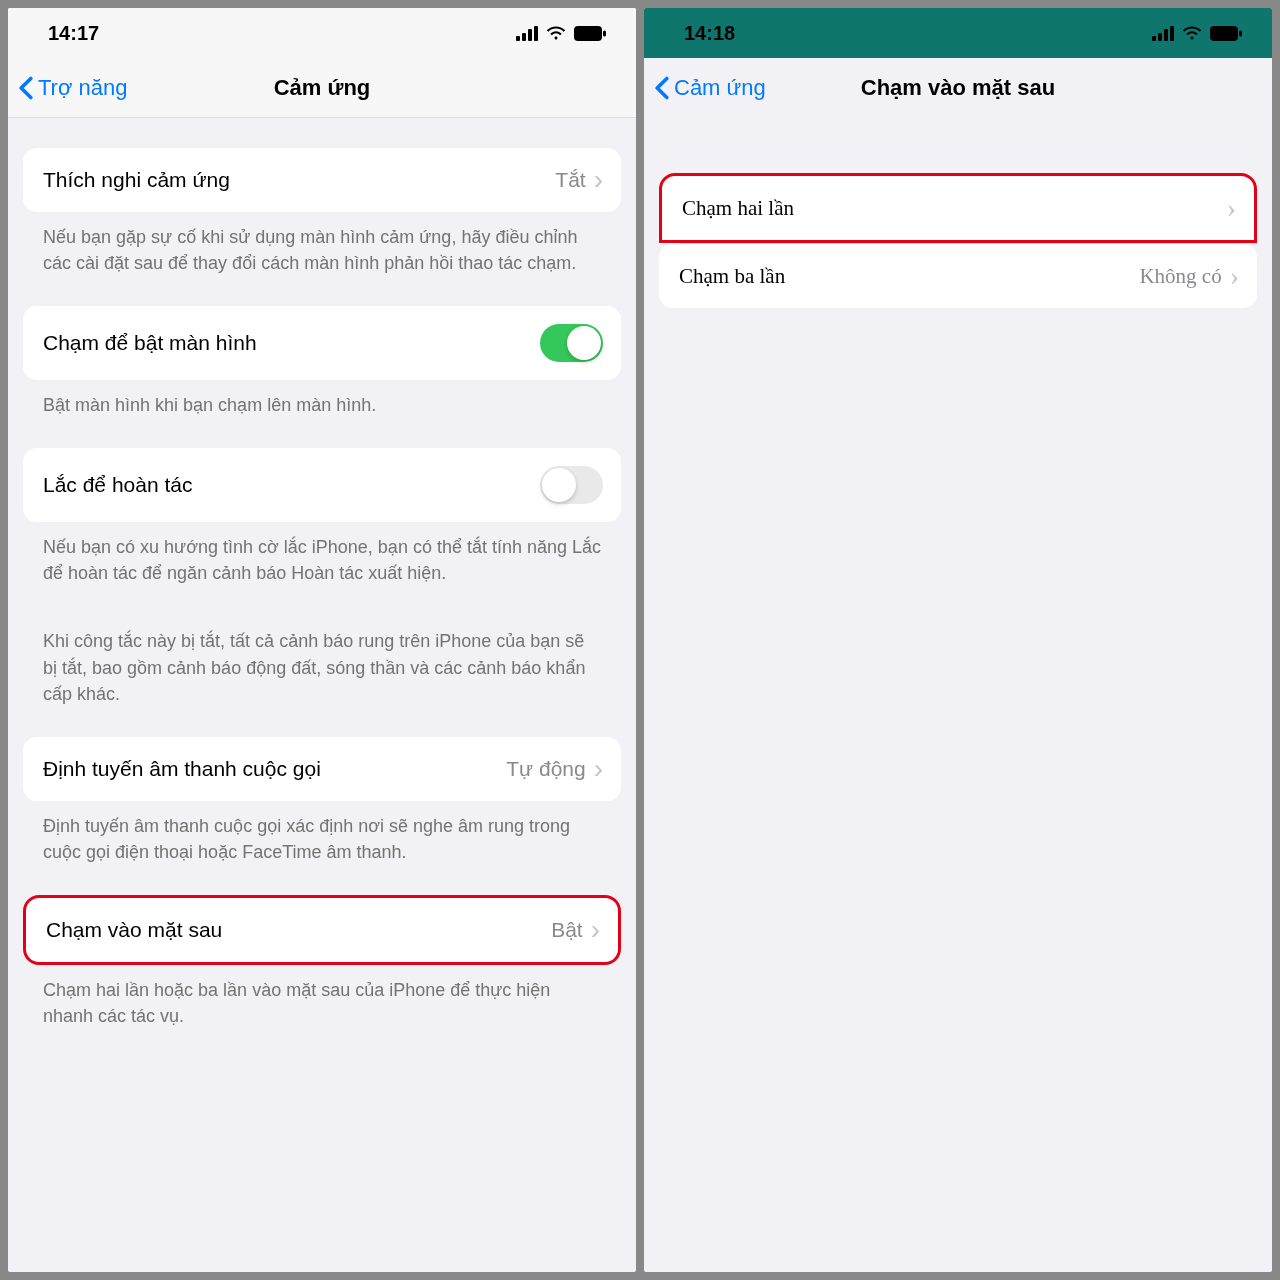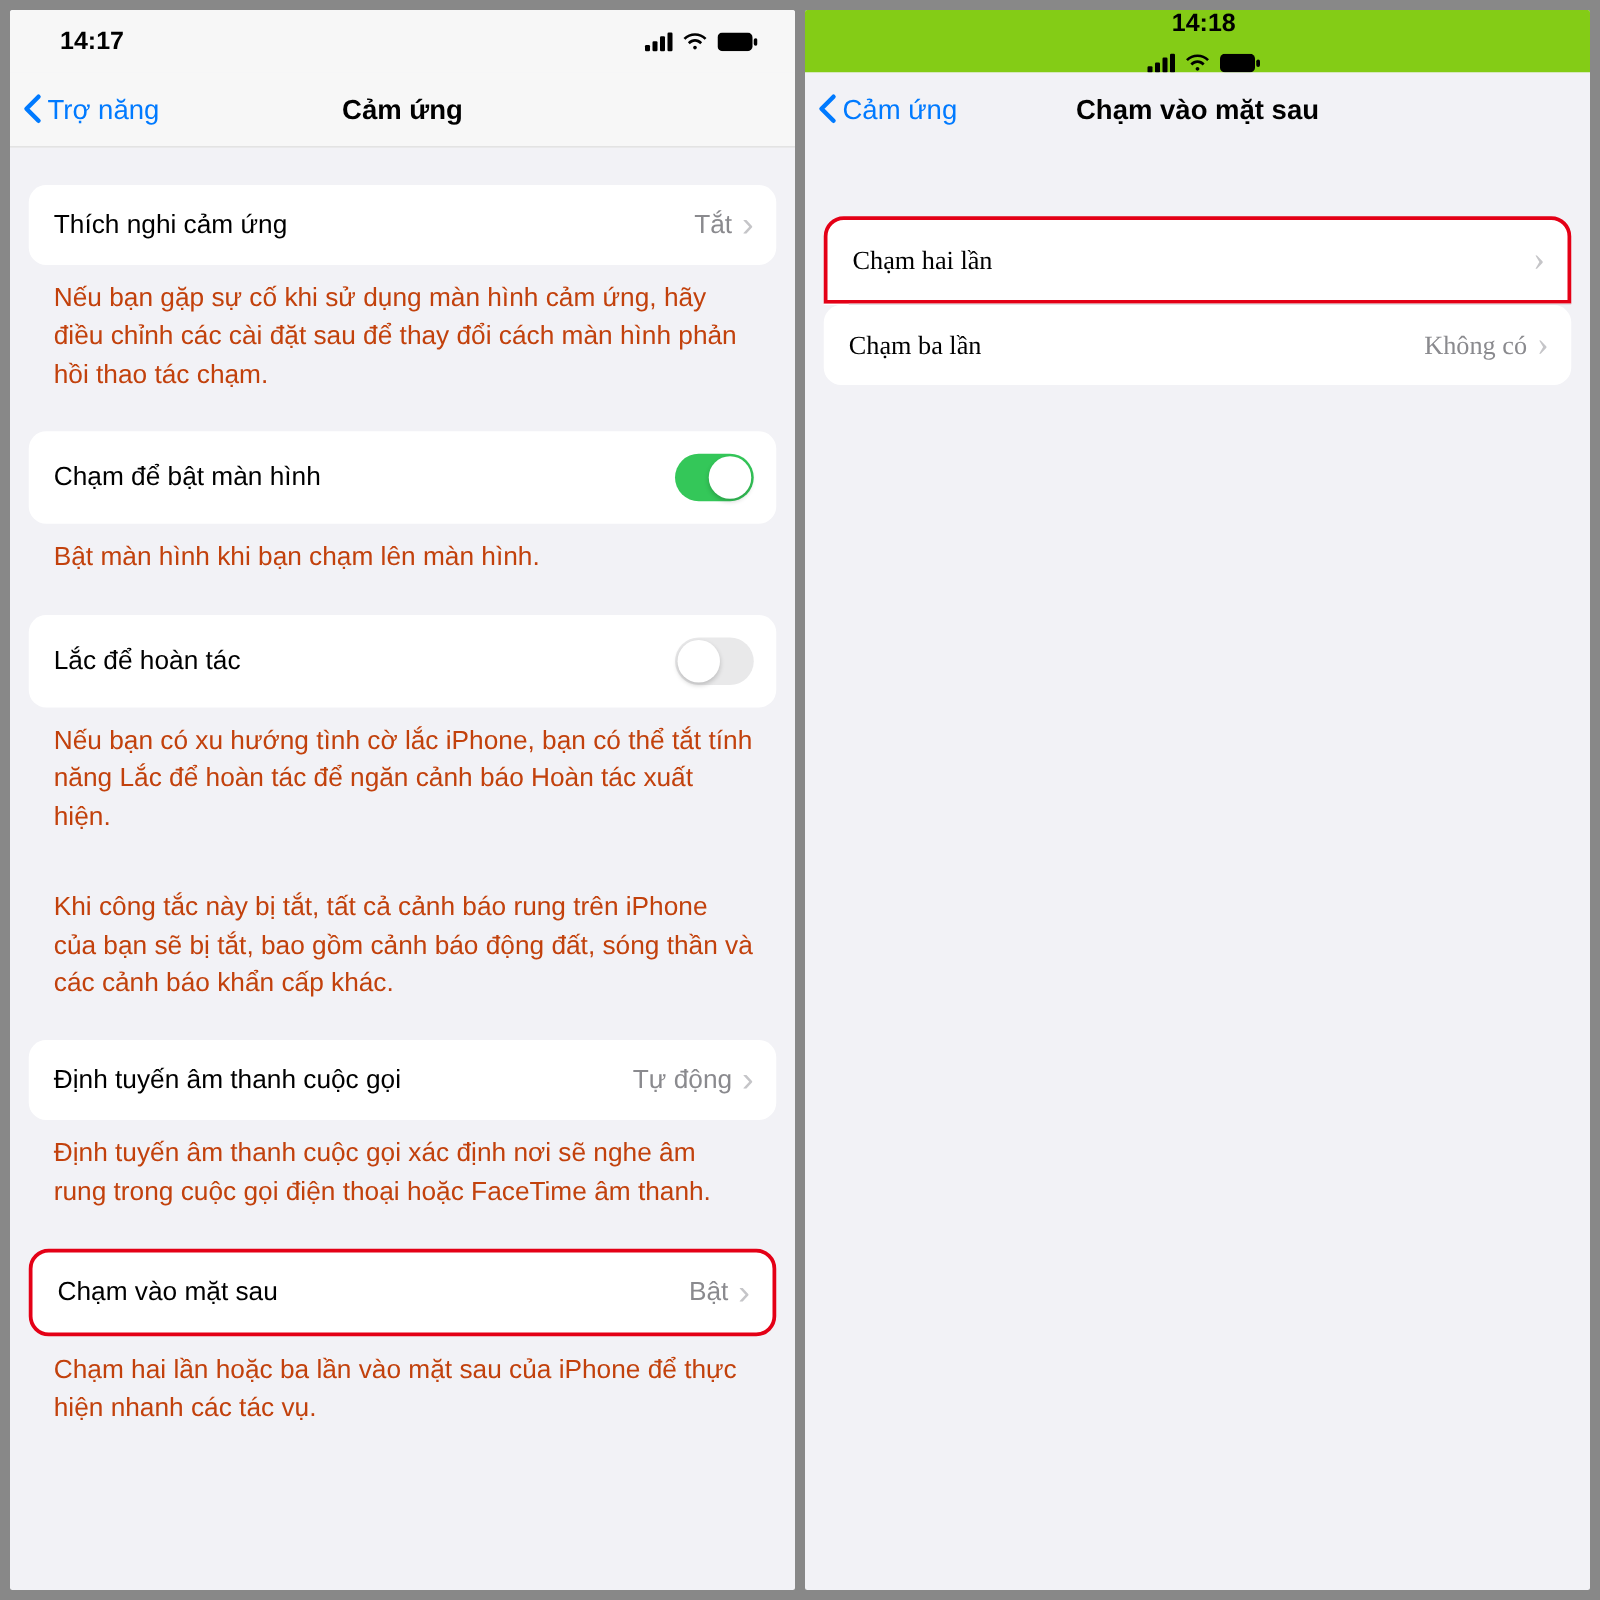--- a/index.html
+++ b/index.html
@@ -39,23 +39,24 @@
   }
   .nav-bar {
     height: 60px;
     background: #f7f7f7;
     display: flex;
     align-items: center;
     border-bottom: 1px solid #ddd;
     position: relative;
   }
   .screen.right .nav-bar { border-bottom: none; background: #f2f2f6; }
-  .screen.right .status-bar { background: #84cc16; flex-direction: column; }
+  .screen.right .status-bar { background: #0f766e; }
   .back-link {
     display: flex;
+    align-items: center;
     color: #007aff;
     font-size: 22px;
     padding-left: 10px;
     gap: 4px;
   }
   .nav-title {
     position: absolute;
     left: 0; right: 0;
     text-align: center;
     font-size: 22px;
@@ -84,22 +85,22 @@
     height: 1px;
     background: #fff;
   }
   .cell-sep::after{
     content:""; display:block; height:1px; background:#e0e0e3; margin-left:20px;
   }
   .cell-label { flex: 1; }
   .cell-right { display: flex; align-items: center; gap: 8px; color: #8a8a8e; font-size: 21px; }
   .chevron { color: #c5c5c8; font-size: 28px; line-height: 1; font-weight: 300; }
   .footer-text {
-    color: #c2410c;
-    font-size: 21px;
+    color: #737373;
+    font-size: 18px;
     line-height: 1.45;
     padding: 12px 18px 0 20px;
   }
   .toggle {
     width: 63px; height: 38px; border-radius: 20px; position: relative;
   }
   .toggle.on { background: #34c759; }
   .toggle.off { background: #e9e9ea; }
   .toggle .knob {
     position: absolute; width: 34px; height: 34px; background: #fff; border-radius: 50%; top: 2px;

